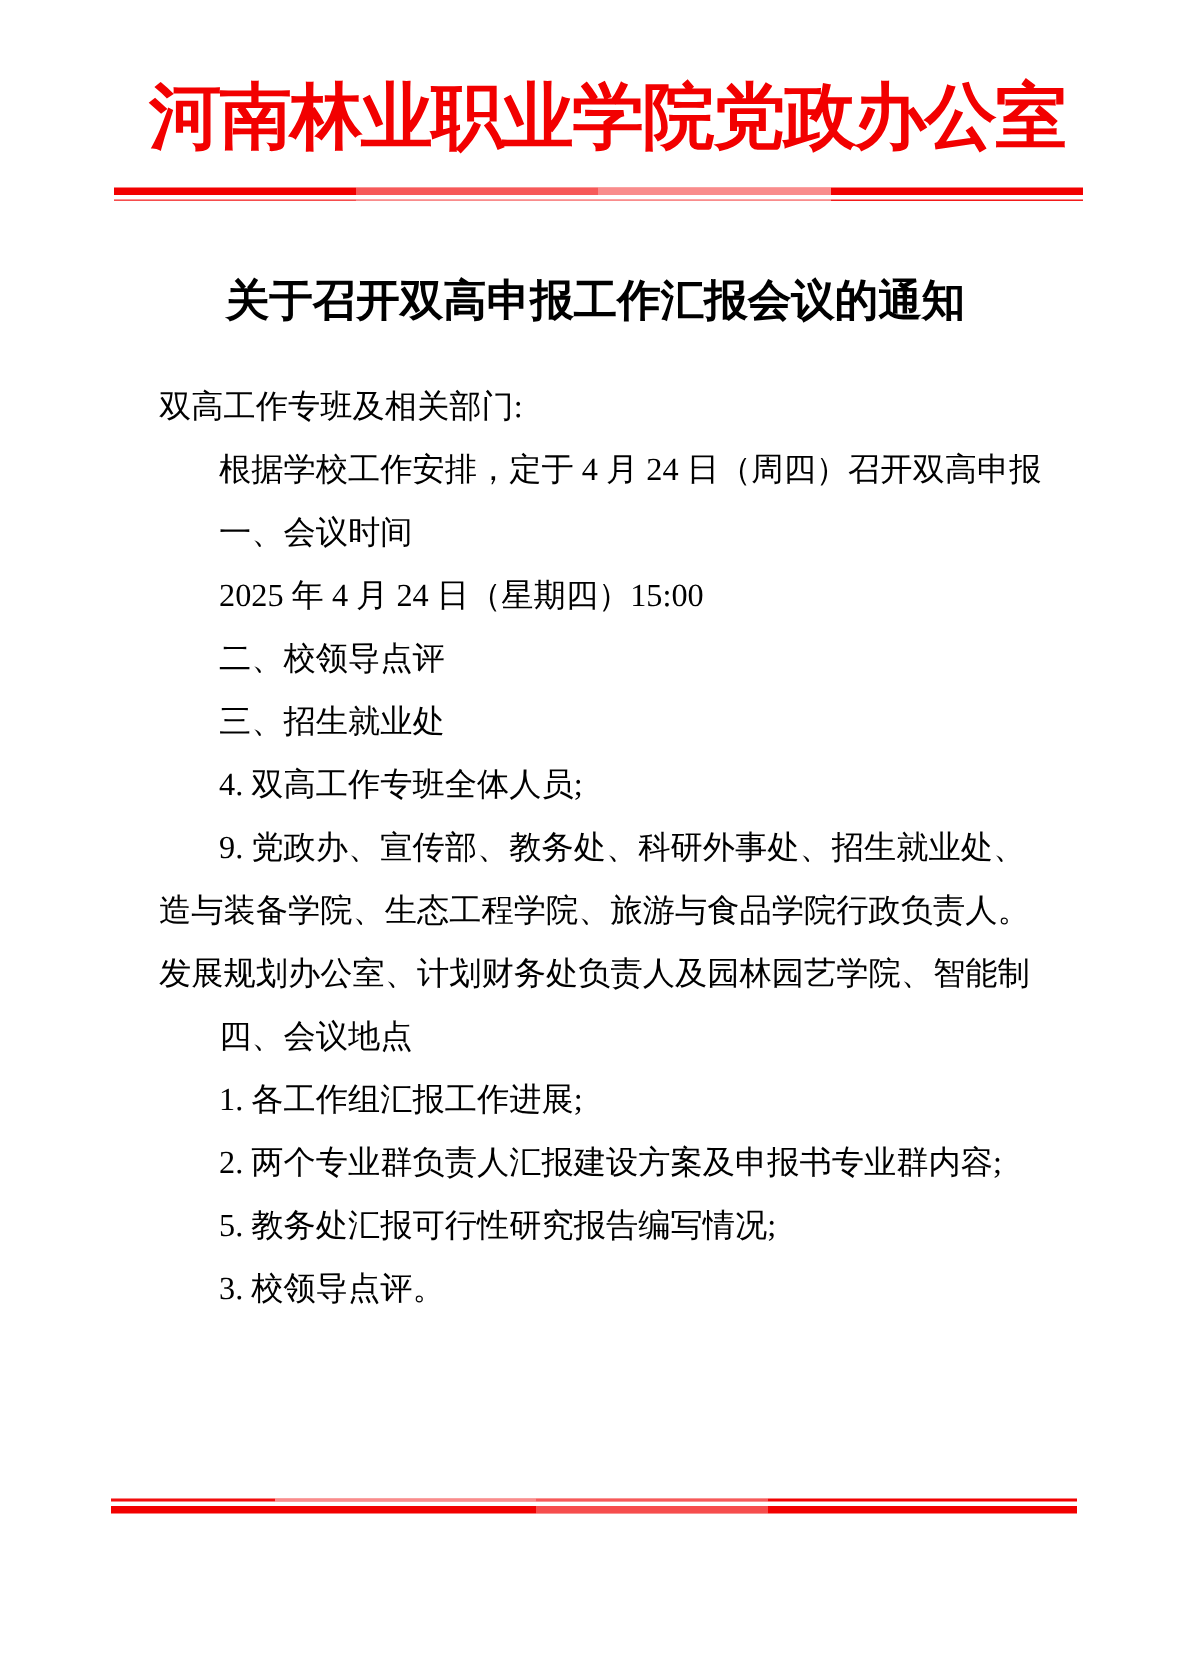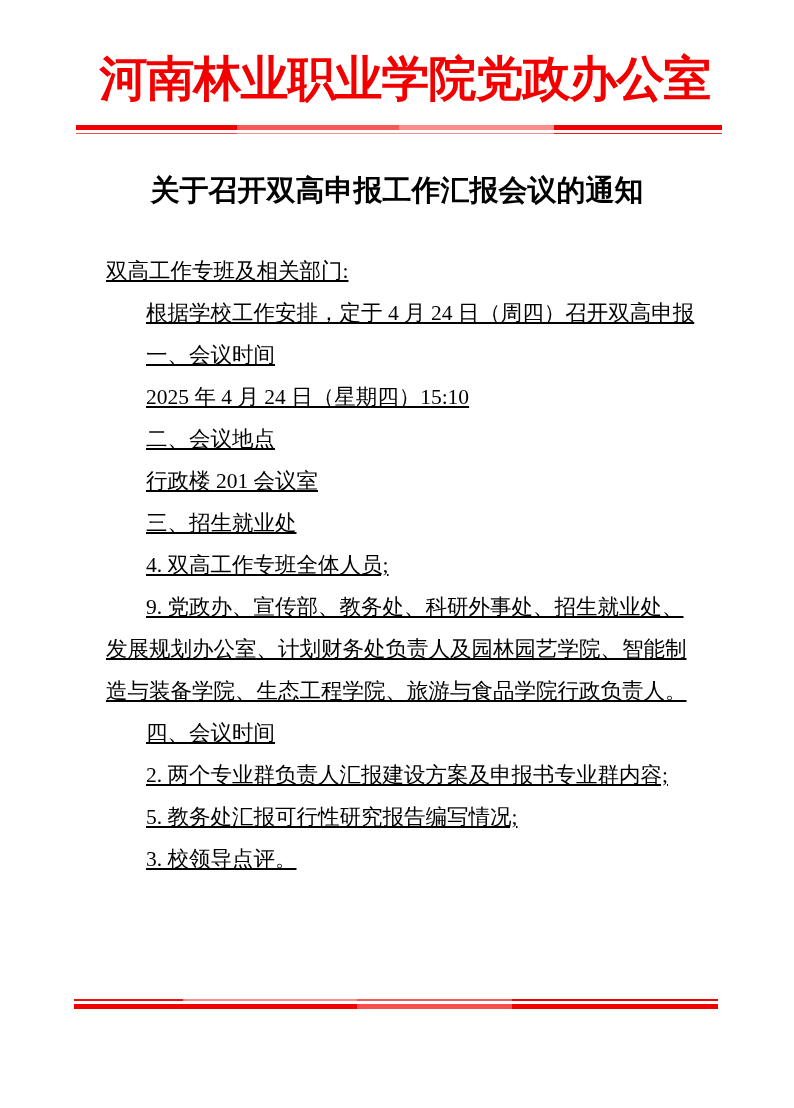--- a/index.html
+++ b/index.html
@@ -70,39 +70,38 @@
       rgba(255,255,255,.30) 44% 68%,
       rgba(255,255,255,0) 68% 100%);
   }
 
   
   .doc-title {
     position: absolute;
     top: 167px;
     left: 0;
     right: 0;
-    margin: 4px;
+    margin: 15px;
     text-align: center;
     font-size: 29px;
     line-height: 38px;
     font-weight: bold;
     color: var(--ink);
     white-space: nowrap;
   }
 
   
   .body-text {
     position: absolute;
     top: 250px;
     left: 106px;
     width: 584px;
     font-size: 21.5px;
     line-height: 42px;
     color: var(--ink);
-    text-decoration: underline;
   }
   .body-text p { margin: 0; white-space: nowrap; }
   .body-text p.indent { text-indent: 40px; }
 </style>
 </head>
 <body>
 
 <div class="page">
 
   <h1 class="org-name">河南林业职业学院党政办公室</h1>
@@ -111,29 +110,29 @@
     <div class="rule thick"></div>
     <div class="rule thin"></div>
   </div>
 
   <h2 class="doc-title">关于召开双高申报工作汇报会议的通知</h2>
 
   <main class="body-text">
     <p class="flush">双高工作专班及相关部门:</p>
     <p class="indent">根据学校工作安排，定于 4 月 24 日（周四）召开双高申报</p>
     <p class="indent">一、会议时间</p>
-    <p class="indent">2025 年 4 月 24 日（星期四）15:10</p>
-    <p class="indent">二、会议地点</p>
-    <p class="indent">行政楼 201 会议室</p>
+    <p class="indent">2025 年 4 月 24 日（星期四）15:00</p>
+    <p class="indent">二、校领导点评</p>
     <p class="indent">三、招生就业处</p>
     <p class="indent">4. 双高工作专班全体人员;</p>
     <p class="indent">9. 党政办、宣传部、教务处、科研外事处、招生就业处、</p>
+    <p class="flush">造与装备学院、生态工程学院、旅游与食品学院行政负责人。</p>
     <p class="flush">发展规划办公室、计划财务处负责人及园林园艺学院、智能制</p>
-    <p class="flush">造与装备学院、生态工程学院、旅游与食品学院行政负责人。</p>
-    <p class="indent">四、会议时间</p>
+    <p class="indent">四、会议地点</p>
+    <p class="indent">1. 各工作组汇报工作进展;</p>
     <p class="indent">2. 两个专业群负责人汇报建设方案及申报书专业群内容;</p>
     <p class="indent">5. 教务处汇报可行性研究报告编写情况;</p>
     <p class="indent">3. 校领导点评。</p>
   </main>
 
   <footer class="rule-group bottom">
     <div class="rule thin"></div>
     <div class="rule thick"></div>
   </footer>
 

